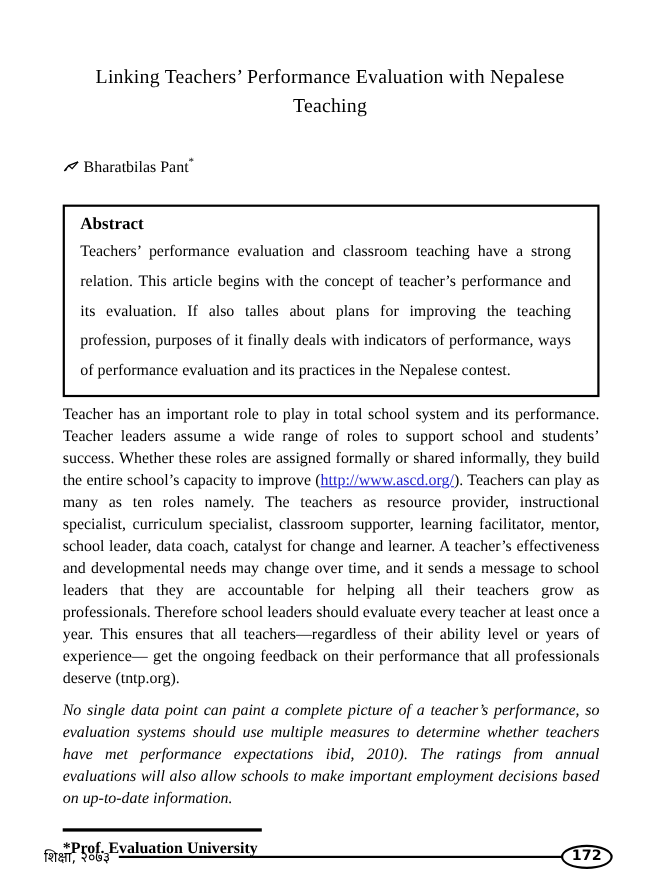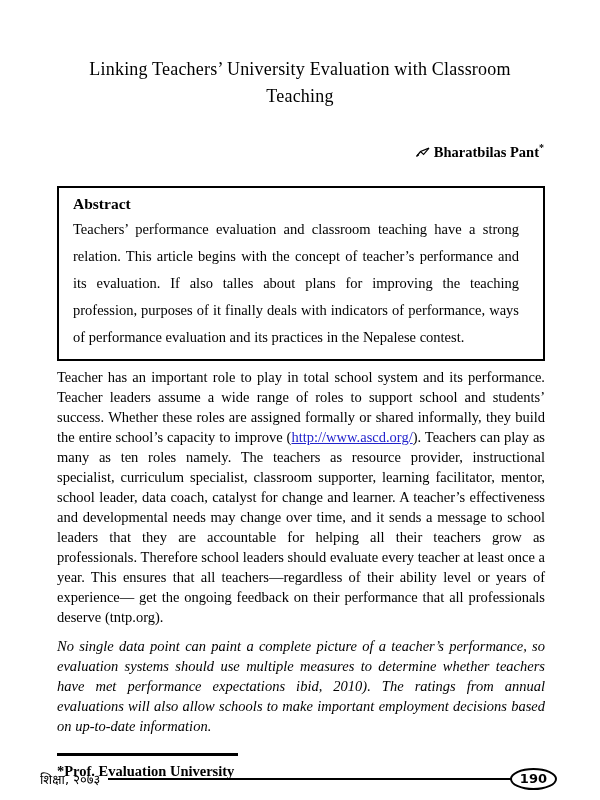--- a/index.html
+++ b/index.html
@@ -13,24 +13,22 @@
 
   .title {
     font-size: 18px; font-weight: normal; line-height: 27px;
     text-align: center;
     margin: 56px 65px 0 65px;
     letter-spacing: 0.2px;
   }
 
   .author-line {
     margin: 34px 56px 0 57px;
-    text-align: right;
     font-size: 14.5px;
     white-space: nowrap;
-    font-weight: bold;
   }
   .author-icon { display: inline-block; vertical-align: -1px; margin-right: 3px; }
   .author-mark { font-size: 10px; vertical-align: super; line-height: 0; }
 
   .abstract-box {
     margin: 24px 55px 0 57px;
     border: 2px solid #000000;
     padding: 5px 24px 8px 14px;
   }
   .abstract-heading { font-size: 15.5px; font-weight: bold; line-height: 22px; }
@@ -85,21 +83,21 @@
     line-height: 18px;
     background: #ffffff;
     z-index: 1;
   }
 </style>
 </head>
 <body>
 
 <div class="page">
 
-  <h1 class="title">Linking Teachers’ University Evaluation with Classroom Teaching</h1>
+  <h1 class="title">Linking Teachers’ Performance Evaluation with Nepalese Teaching</h1>
 
   <div class="author-line">
     <span class="author-icon">
       <svg width="16" height="12" viewBox="0 0 16 12" aria-hidden="true">
         <path d="M1.5 10.5 L5.5 5.5 L14 2.2" fill="none" stroke="#000" stroke-width="1.3"></path>
         <path d="M5.5 5.5 L8.6 8.4 L14 2.2" fill="none" stroke="#000" stroke-width="1.1"></path>
         <path d="M1.5 10.5 L4.2 9.6 L2.6 8.1 Z" fill="#000"></path>
       </svg>
     </span><span>Bharatbilas Pant</span><sup class="author-mark">*</sup>
   </div>
@@ -113,16 +111,16 @@
   <p class="body-para"><span>Teacher has an important role to play in total school system and its performance. Teacher leaders assume a wide range of roles to support school and students’ success. Whether these roles are assigned formally or shared informally, they build the entire school’s capacity to improve (</span><a class="hyperlink" href="#" id="ascd-link" style="color: rgb(35, 35, 204);">http://www.ascd.org/</a><span>). Teachers can play as many as ten roles namely. The teachers as resource provider, instructional specialist, curriculum specialist, classroom supporter, learning facilitator, mentor, school leader, data coach, catalyst for change and learner. A teacher’s effectiveness and developmental needs may change over time, and it sends a message to school leaders that they are accountable for helping all their teachers grow as professionals. Therefore school leaders should evaluate every teacher at least once a year. This ensures that all teachers—regardless of their ability level or years of experience— get the ongoing feedback on their performance that all professionals deserve (tntp.org).</span></p>
 
   <p class="body-para">No single data point can paint a complete picture of a teacher’s performance, so evaluation systems should use multiple measures to determine whether teachers have met performance expectations ibid, 2010). The ratings from annual evaluations will also allow schools to make important employment decisions based on up-to-date information.</p>
 
   <div class="footnote-rule"></div>
   <div class="footnote">*Prof. Evaluation University</div>
 
   <div class="footer">
     <span class="journal-name">शिक्षा, २०७३</span>
     <span class="footer-line"></span>
-    <span class="page-badge">190</span>
+    <span class="page-badge">172</span>
   </div>
 
 </div>
 
 </body></html>

